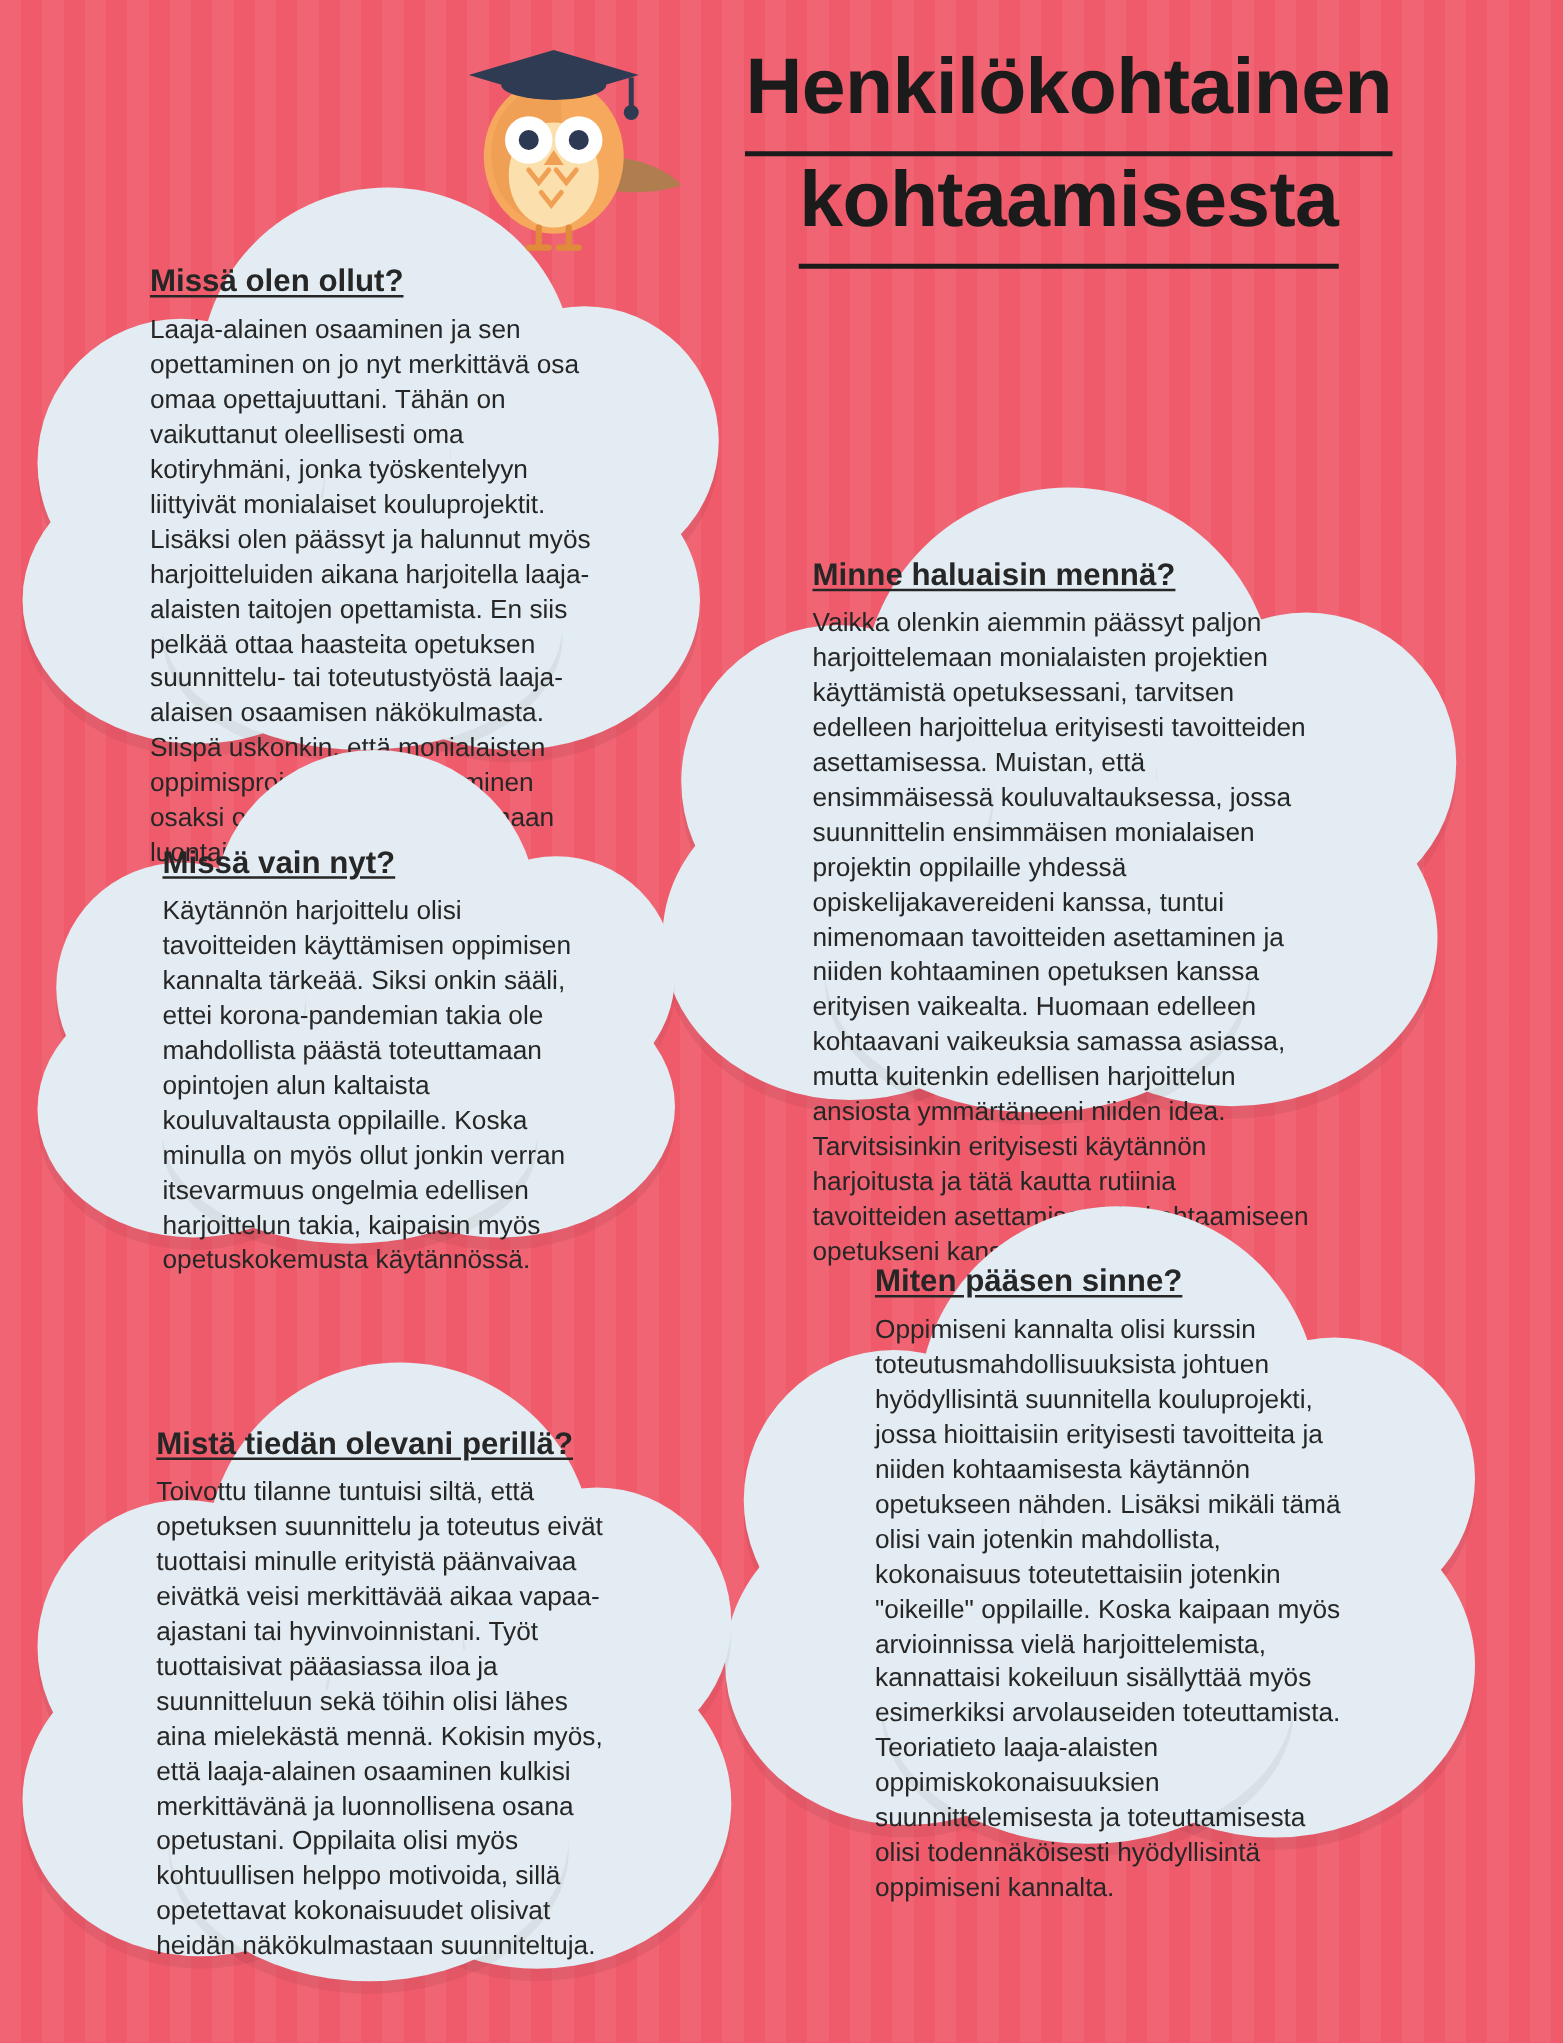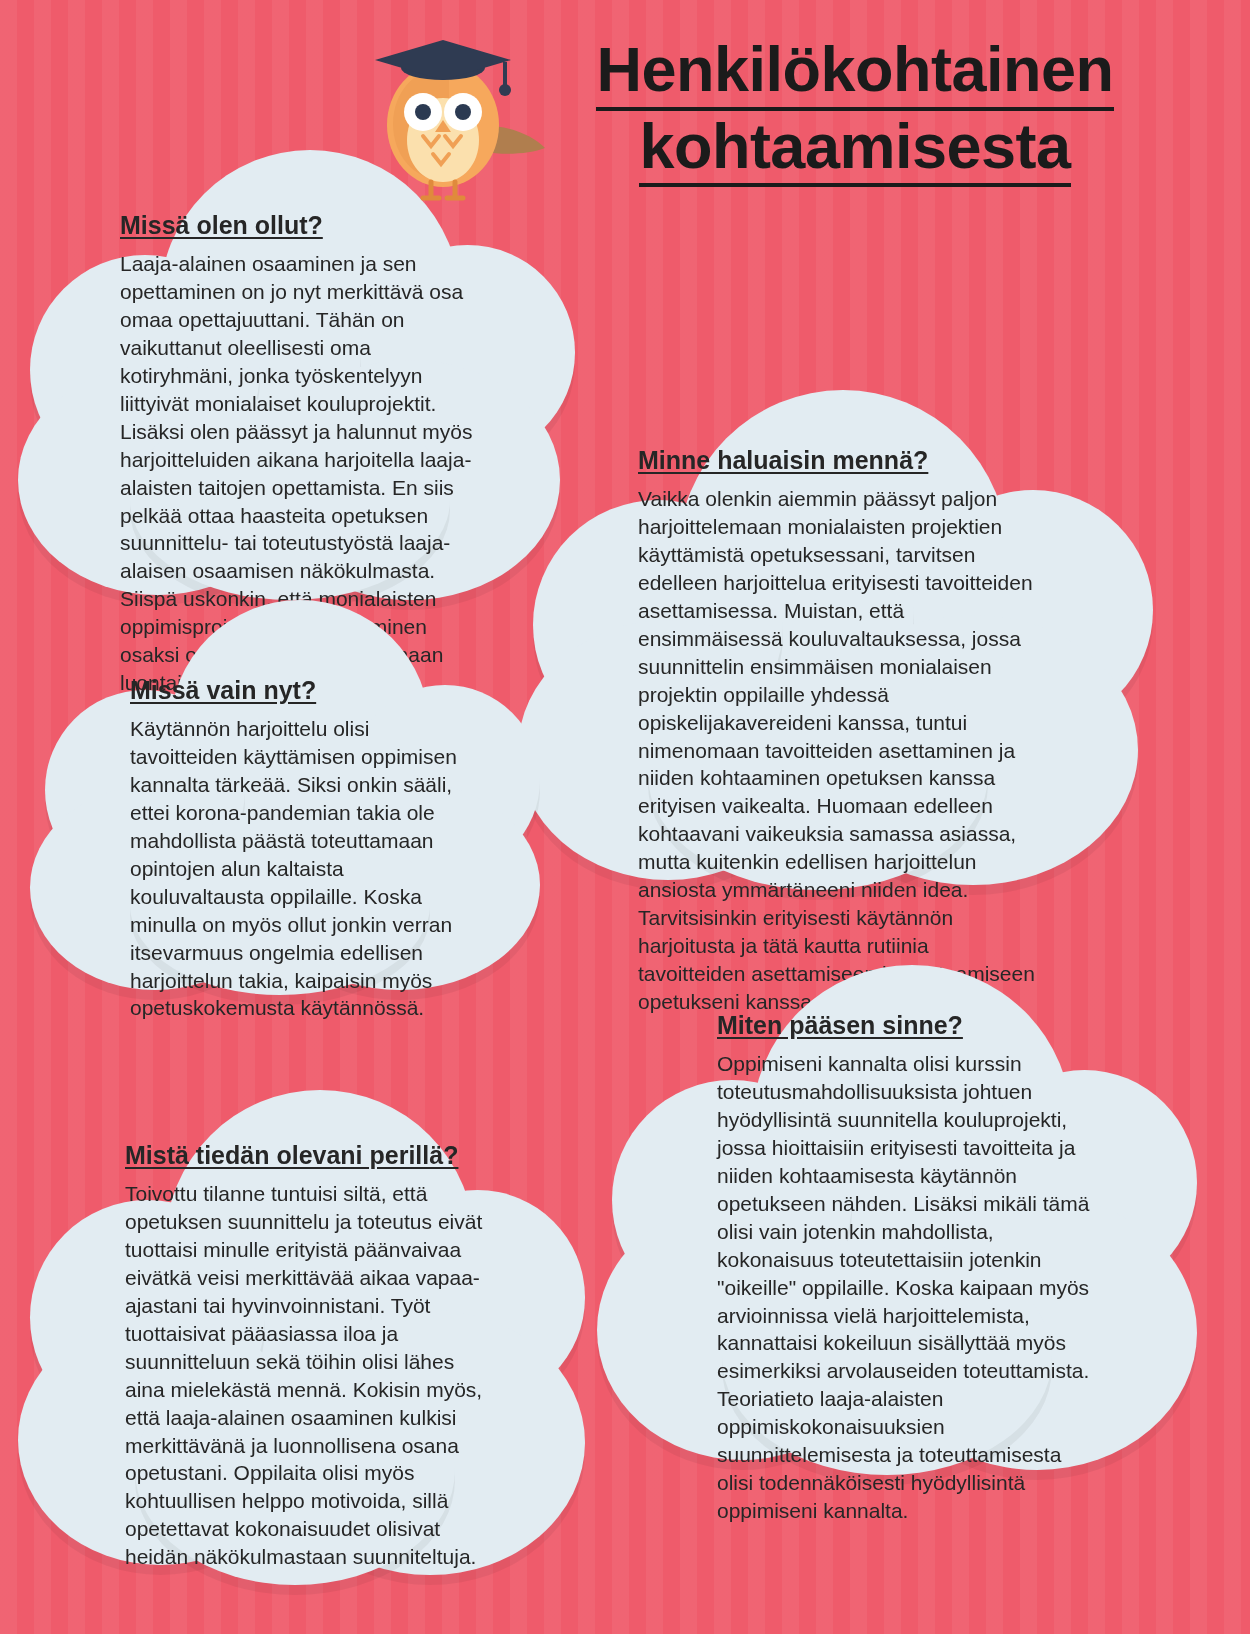--- a/index.html
+++ b/index.html
@@ -37,21 +37,21 @@
     font-size: 63px;
     line-height: 1.12;
     font-weight: 700;
     color: #1b1b1b;
     letter-spacing: -0.5px;
     z-index: 6;
   }
   .poster-title .line {
     display: inline-block;
     border-bottom: 4px solid #1b1b1b;
-    padding-bottom: 2px;
+    padding-bottom: 16px;
   }
 
   
   .owl {
     position: absolute;
     left: 345px;
     top: 20px;
     width: 215px;
     height: 190px;
     z-index: 7;
@@ -83,23 +83,23 @@
     line-height: 1.25;
   }
   .cloud p {
     margin: 0;
     font-size: 21px;
     line-height: 1.33;
   }
 
   
   #cloud-past   { left: 10px;  top: 150px;  width: 580px; height: 480px; }
-  #cloud-future { left: 508px; top: 390px;  width: 660px; height: 520px; }
+  #cloud-future { left: 520px; top: 390px;  width: 660px; height: 520px; }
   #cloud-now    { left: 20px;  top: 600px;  width: 540px; height: 400px; }
-  #cloud-how    { left: 587px; top: 965px;  width: 620px; height: 530px; }
+  #cloud-how    { left: 570px; top: 965px;  width: 620px; height: 530px; }
   #cloud-know   { left: 10px;  top: 1090px; width: 580px; height: 510px; }
 </style>
 </head>
 <body>
 
 <div class="stripes"></div>
 
 <div class="owl">
   <svg viewBox="0 0 215 190" width="215" height="190">
 

